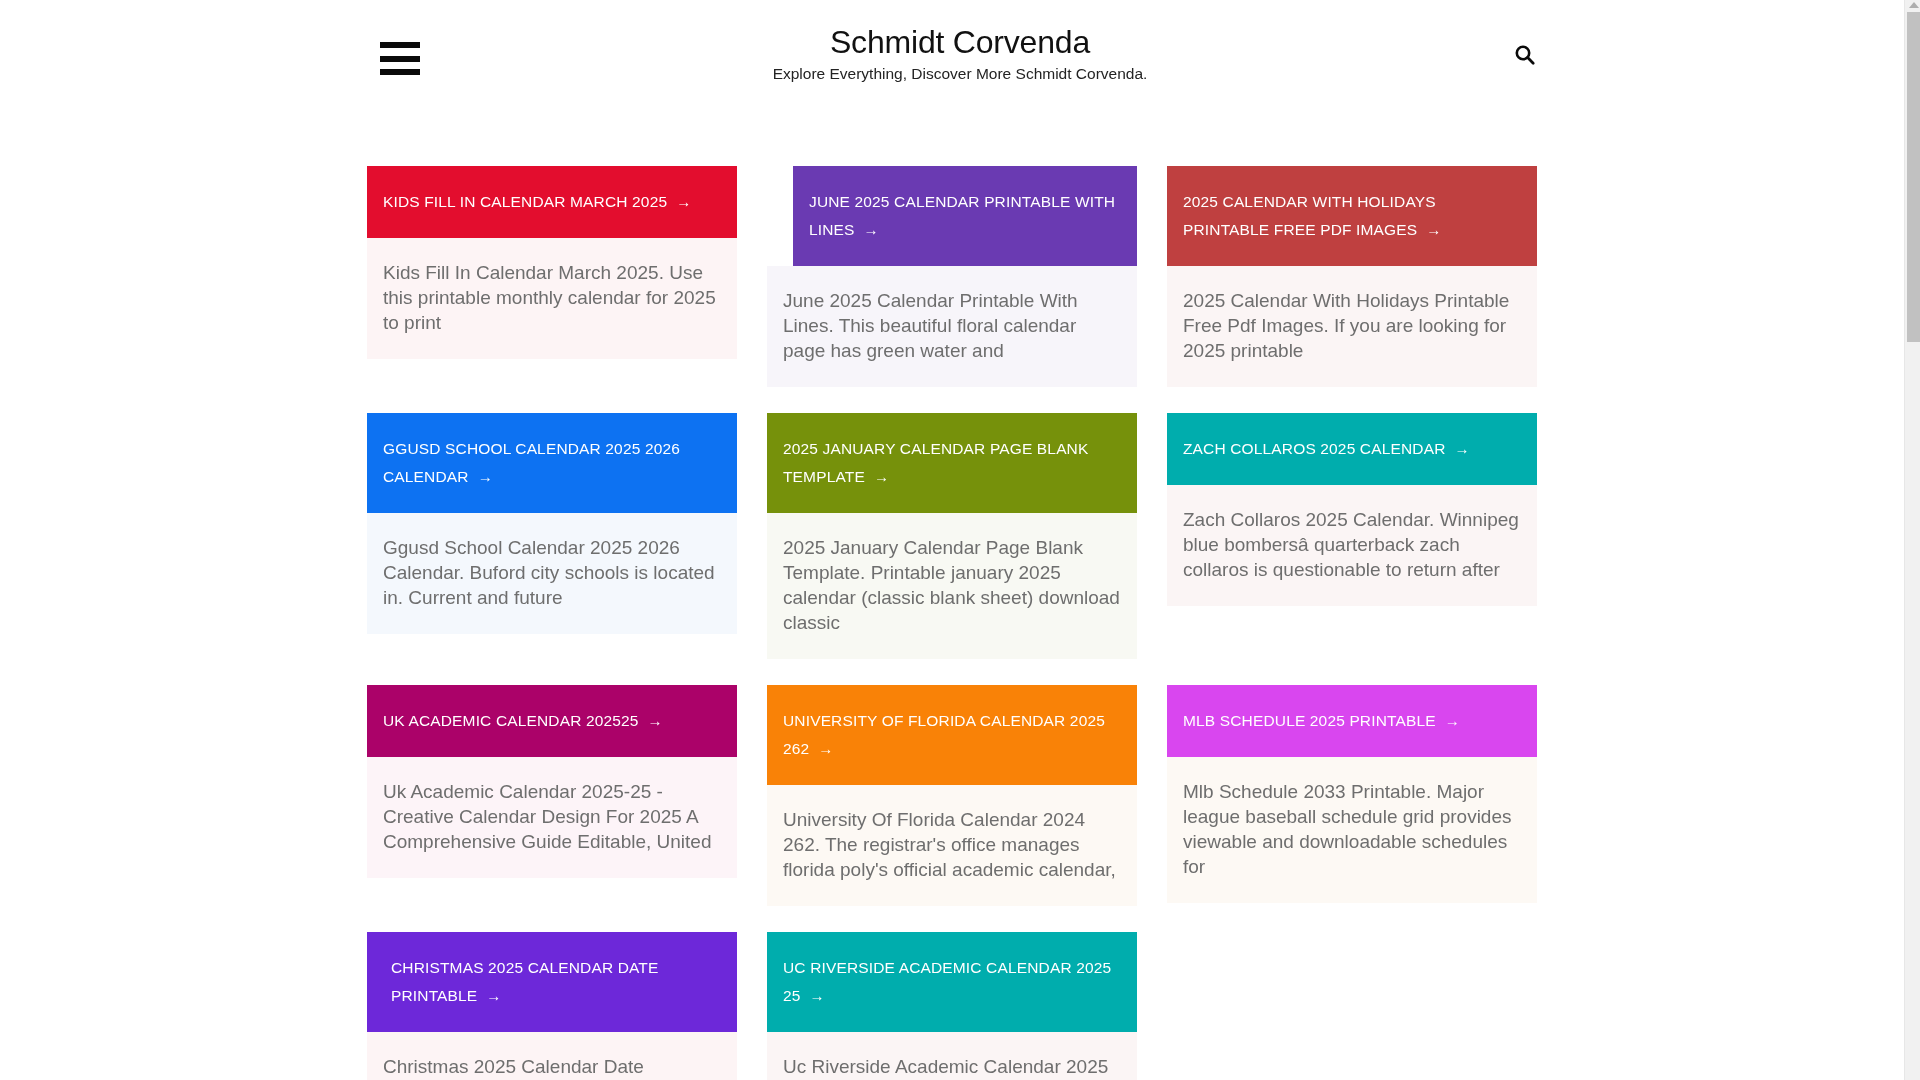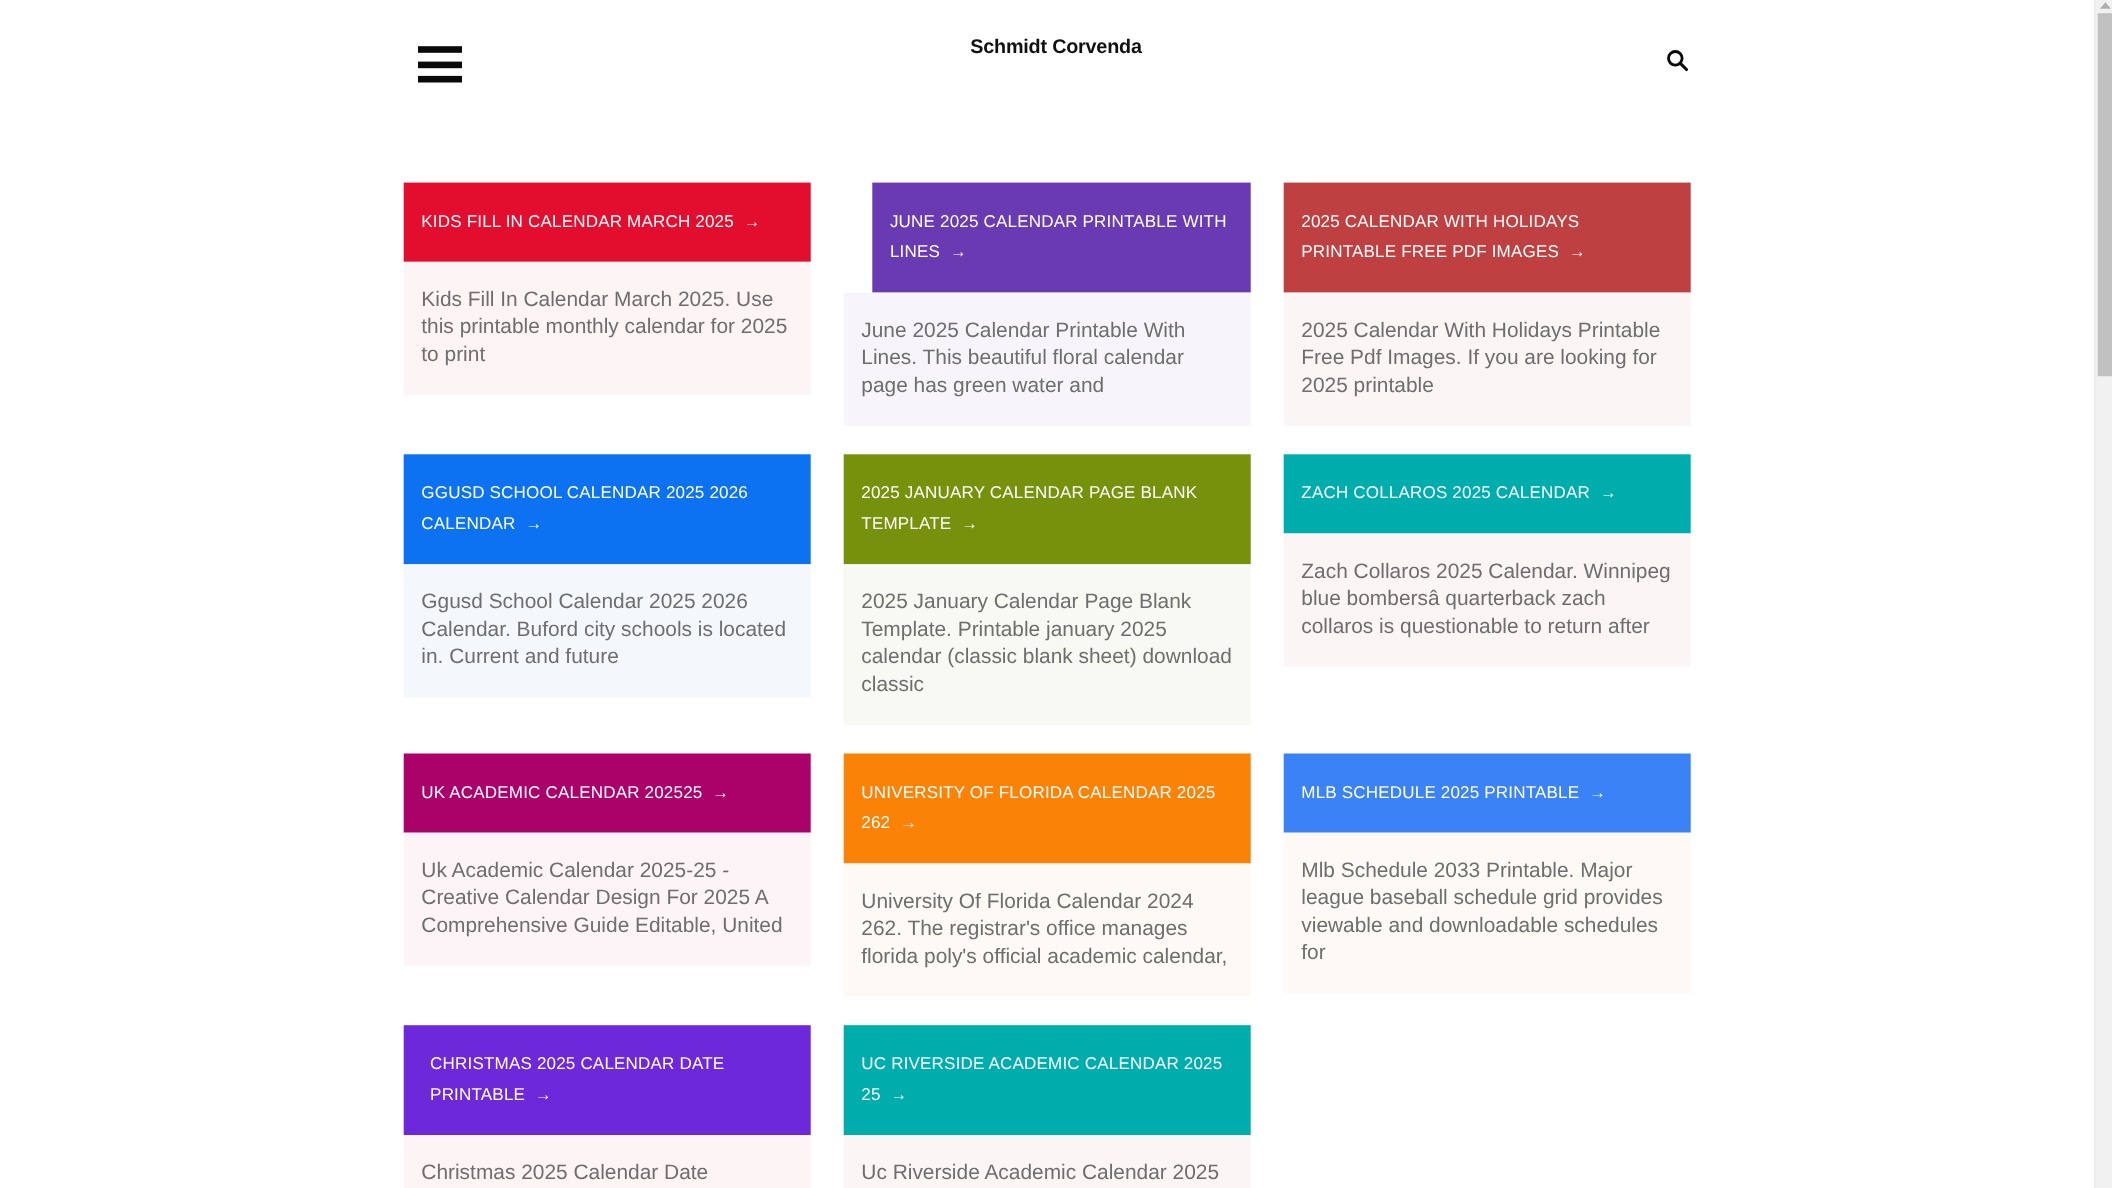--- a/index.html
+++ b/index.html
@@ -48,22 +48,22 @@
 
   .brand {
     position: absolute;
     left: 0;
     top: 26px;
     width: 1920px;
     text-align: center;
     pointer-events: none;
   }
   .site-title {
-    font-size: 18px;
-    font-weight: bold;
+    font-size: 32px;
+    font-weight: normal;
     color: #111111;
     letter-spacing: -0.2px;
     line-height: 32px;
     pointer-events: auto;
   }
   .site-tagline {
     margin-top: 6px;
     font-size: 15.5px;
     color: #232323;
     line-height: 20px;
@@ -171,20 +171,21 @@
   <header class="site-header">
 
     <div class="menu-toggle">
       <span></span>
       <span></span>
       <span></span>
     </div>
 
     <div class="brand">
       <div class="site-title">Schmidt Corvenda</div>
+      <div class="site-tagline">Explore Everything, Discover More Schmidt Corvenda.</div>
     </div>
 
     <div class="search-toggle">
       <svg width="24" height="24" viewBox="0 0 24 24" fill="none" aria-hidden="true">
         <circle cx="10" cy="10" r="6.2" stroke="#0a0a0a" stroke-width="2.6"></circle>
         <line x1="14.6" y1="14.6" x2="20.2" y2="20.2" stroke="#0a0a0a" stroke-width="2.8" stroke-linecap="round"></line>
       </svg>
     </div>
 
   </header>
@@ -248,21 +249,21 @@
       </div>
       <div class="card">
         <div class="card-header" style="background: rgb(249, 130, 7);">
           <div><span class="card-title">UNIVERSITY OF FLORIDA CALENDAR 2025 262</span><span class="card-arrow">→</span></div>
         </div>
         <div class="card-body" style="background: rgb(253, 249, 244);">
           <p class="card-excerpt">University Of Florida Calendar 2024 262. The registrar's office manages florida poly's official academic calendar,</p>
         </div>
       </div>
       <div class="card">
-        <div class="card-header" style="background: #3b82f6;">
+        <div class="card-header" style="background: #d946ef;">
           <div><span class="card-title">MLB SCHEDULE 2025 PRINTABLE</span><span class="card-arrow">→</span></div>
         </div>
         <div class="card-body" style="background: rgb(253, 249, 244);">
           <p class="card-excerpt">Mlb Schedule 2033 Printable. Major league baseball schedule grid provides viewable and downloadable schedules for</p>
         </div>
       </div>
       <div class="card">
         <div class="card-header" style="background: #6d28d9; padding-left: 24px;">
           <div><span class="card-title">CHRISTMAS 2025 CALENDAR DATE PRINTABLE</span><span class="card-arrow">→</span></div>
         </div>

